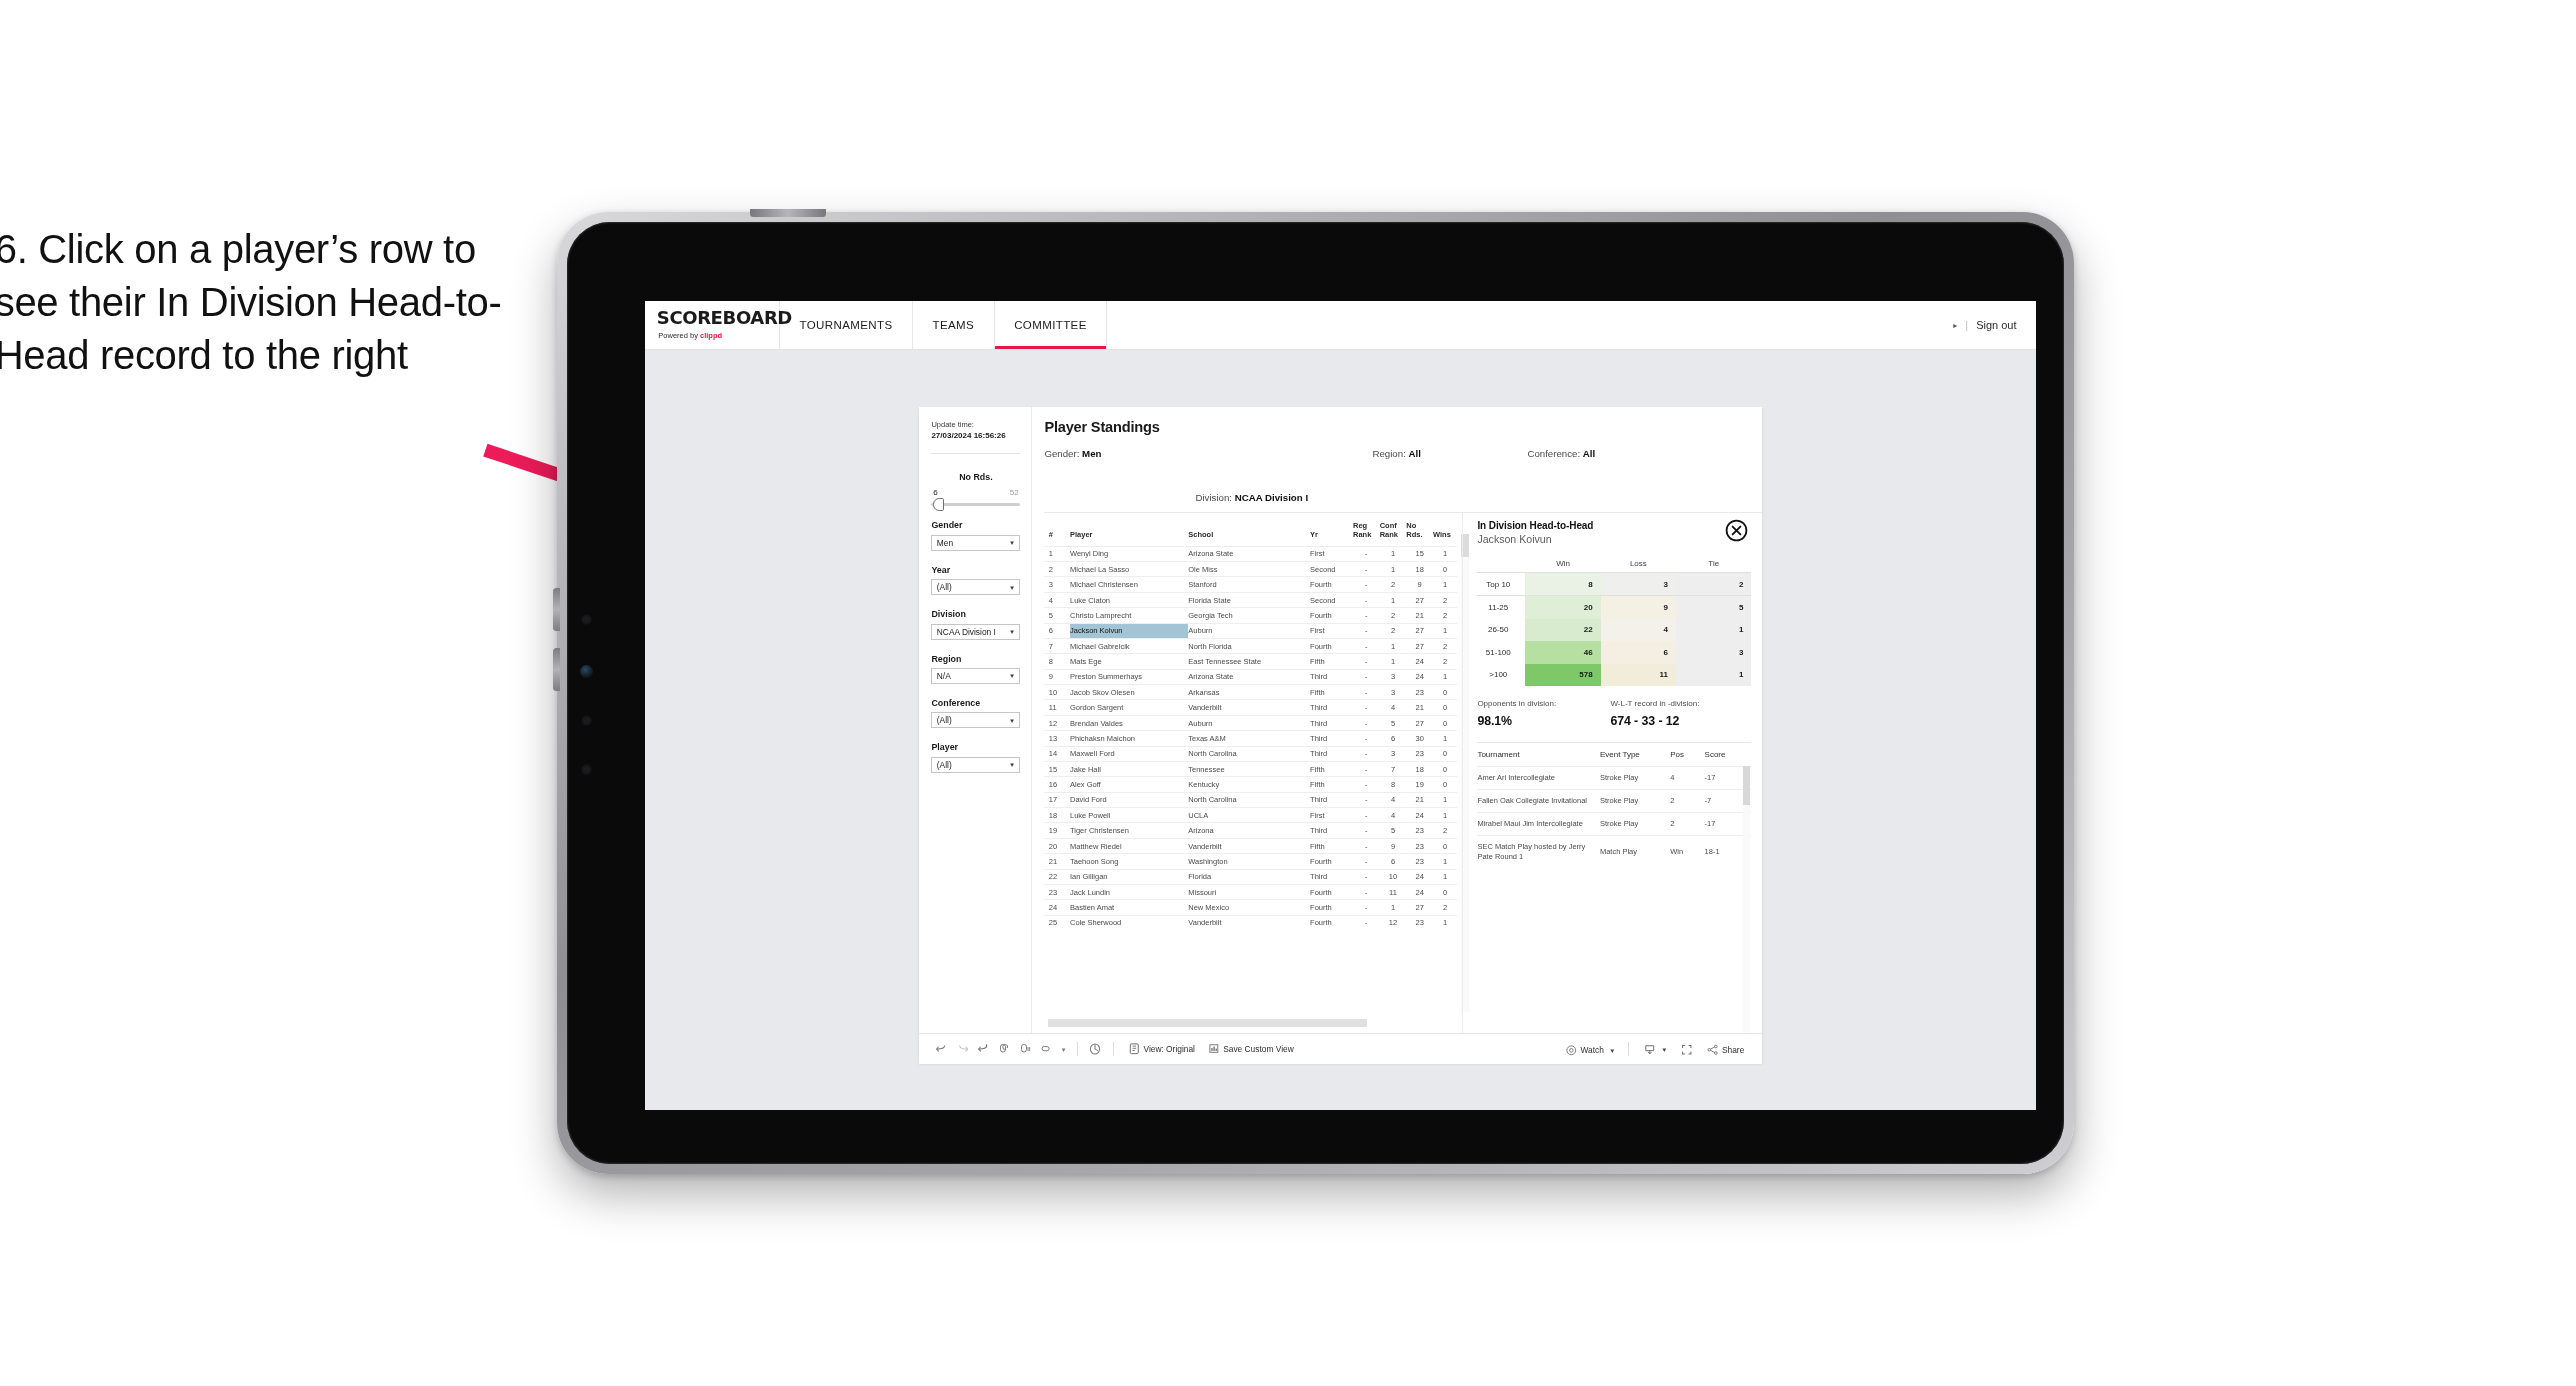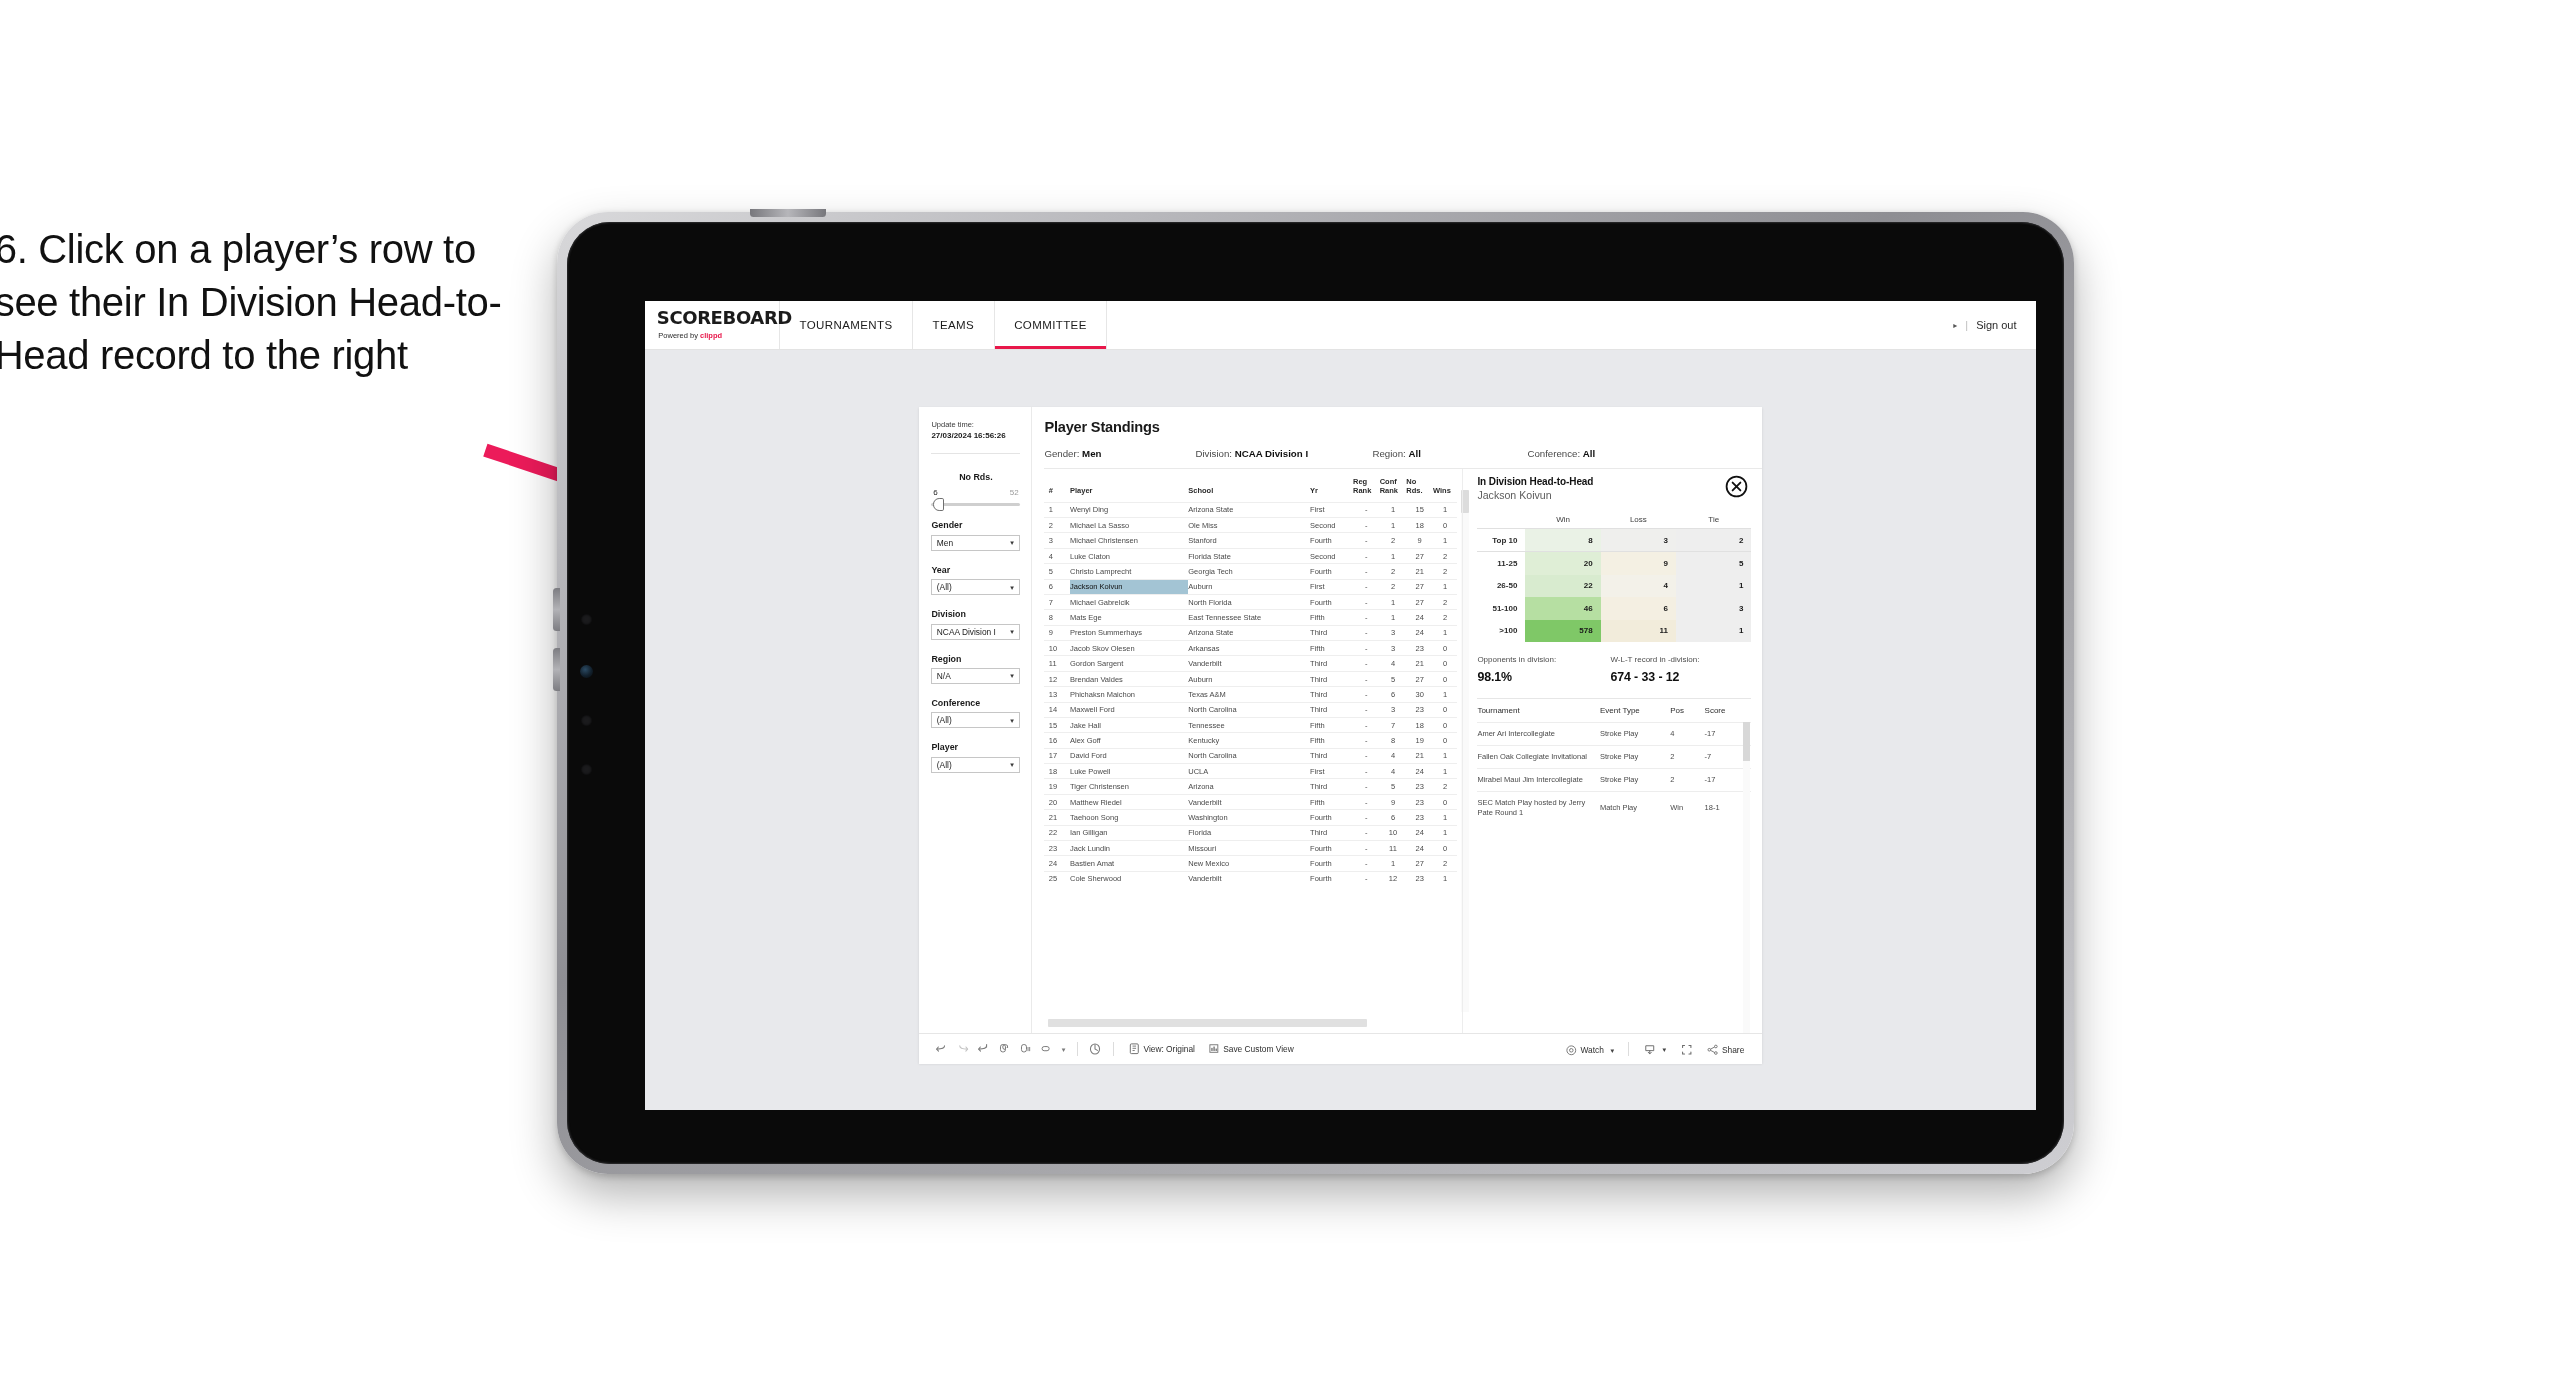--- a/index.html
+++ b/index.html
@@ -104,21 +104,21 @@
                  box-sizing:border-box;cursor:pointer;}
   .filter-select .caret{margin-left:auto;font-size:6.2px;color:#3a3a3a;}
 
   
   #main{flex:1;display:flex;flex-direction:column;min-width:0;padding:12.4px 0 0 12.4px;}
   #viz-title{font-size:14.6px;font-weight:bold;color:#1a1a1a;letter-spacing:-0.2px;}
   #crumbs{display:flex;font-size:9.7px;color:#4a4a4a;margin-top:12.4px;padding-bottom:9.7px;
           border-bottom:0.9px solid #e9e9e9;}
   .crumb{margin-right:0;}
   .crumb b{color:#101010;font-weight:bold;}
-  #crumb1{width:151px;} #crumb2{width:177px;} #crumb3{width:155px;}
+  #crumb1{width:151px;} #crumb2{width:177px;margin-top:44px;} #crumb3{width:155px;}
   #panels{flex:1;display:flex;min-height:0;margin-top:0;}
 
   
   #standings{width:418px;position:relative;padding-top:5.3px;}
   table.std{border-collapse:collapse;width:413px;table-layout:fixed;}
   table.std th{font-size:7.5px;color:#2a2a2a;font-weight:bold;text-align:left;
                padding:3.5px 0 6.2px 0;vertical-align:bottom;line-height:1.15;}
   table.std td{font-size:7.5px;color:#4a4a4a;padding:2.7px 0;
                border-top:0.9px solid #eeeeee;white-space:nowrap;overflow:hidden;}
   .c-num{width:17.7px;padding-left:4.4px!important;}
@@ -141,21 +141,21 @@
        display:flex;flex-direction:column;min-width:0;}
   #h2h-title{font-size:10px;font-weight:bold;color:#111;letter-spacing:-0.1px;}
   #h2h-player{font-size:10.6px;color:#5c5c5c;margin-top:1.8px;}
   #h2h-close{position:absolute;right:14px;top:5.3px;width:23px;height:23px;cursor:pointer;}
   table.hm{border-collapse:collapse;width:100%;margin-top:12.4px;table-layout:fixed;}
   table.hm th{font-size:8px;color:#3d3d3d;font-weight:normal;padding-bottom:4.4px;
               text-align:center;}
   table.hm th.rowhdr{width:46px;}
   table.hm td{font-size:8px;color:#1a1a1a;font-weight:bold;text-align:right;
               padding:6.7px 8px 6.7px 0;}
-  table.hm td.rowlab{font-size:8px;color:#2d2d2d;font-weight:bold;text-align:right;
+  table.hm td.rowlab{font-size:8px;color:#2d2d2d;font-weight:normal;text-align:center;
               padding-left:1.8px;background:#fff!important;}
   #hm-border{border-top:0.9px solid #e0e0e0;border-bottom:0.9px solid #e0e0e0;}
   #stats{display:flex;margin-top:13.3px;}
   #stat1{width:133px;} 
   .stat-label{font-size:8px;color:#4d4d4d;}
   .stat-value{font-size:12.4px;font-weight:bold;color:#0f0f0f;margin-top:6.2px;letter-spacing:-0.1px;}
   #tour-wrap{margin-top:13.3px;border-top:0.9px solid #e6e6e6;padding-top:0;position:relative;
              flex:1;min-height:0;overflow:hidden;}
   table.tour{border-collapse:collapse;width:100%;table-layout:fixed;}
   table.tour th{font-size:8px;color:#2d2d2d;font-weight:normal;text-align:left;

